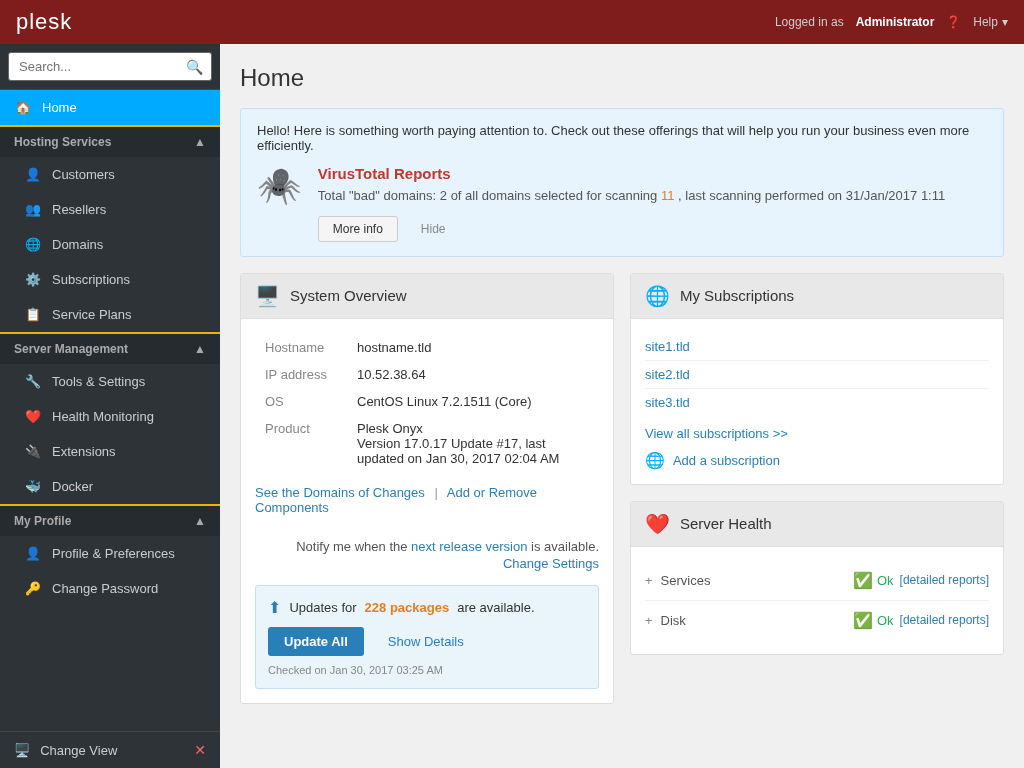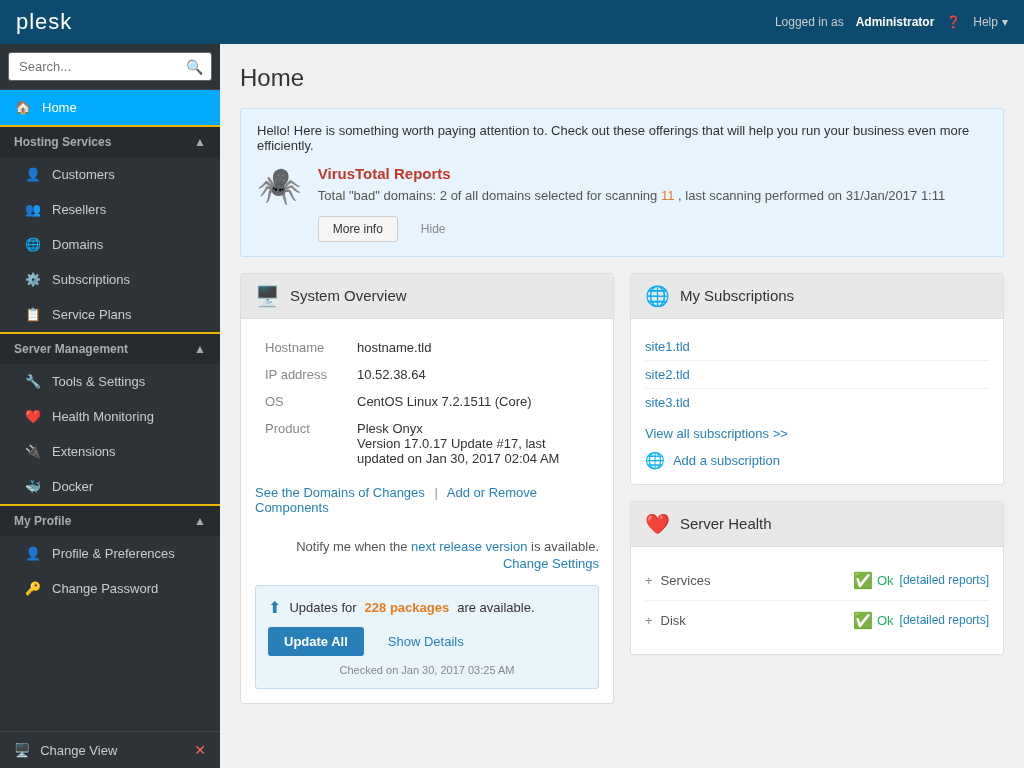--- a/index.html
+++ b/index.html
@@ -1,20 +1,20 @@
 <!DOCTYPE html>
 <html><head>
   <meta charset="utf-8">
   <style>
     * { box-sizing: border-box; margin: 0; padding: 0; }
     body { font-family: 'Segoe UI', Arial, sans-serif; font-size: 13px; background: #f0f0f0; display: flex; flex-direction: column; height: 768px; overflow: hidden; }
 
     
     .topbar {
-      background: #0c4a6e;
+      background: #7f1d1d;
       color: #ccc;
       display: flex;
       align-items: center;
       justify-content: space-between;
       padding: 0 16px;
       height: 44px;
       flex-shrink: 0;
     }
     .topbar-logo {
       color: #fff;
@@ -225,21 +225,21 @@
       font-weight: 600;
     }
     .btn-show-details {
       padding: 7px 14px;
       background: transparent;
       color: #2980b9;
       border: none;
       font-size: 13px;
       cursor: pointer;
     }
-    .updates-footer { font-size: 11px; color: #888; margin-top: 8px; text-align: center; }
+    .updates-footer { font-size: 11px; color: #888; margin-top: 8px; }
 
     
     .subscriptions-list { list-style: none; padding: 0; margin: 0; }
     .subscriptions-list li { padding: 6px 0; border-bottom: 1px solid #f0f0f0; }
     .subscriptions-list li:last-child { border-bottom: none; }
     .subscriptions-list li a { color: #2980b9; text-decoration: none; font-size: 13px; cursor: pointer; }
     .view-all-link { color: #2980b9; text-decoration: none; font-size: 13px; cursor: pointer; display: block; margin: 10px 0; }
     .add-subscription { display: flex; align-items: center; gap: 8px; color: #2980b9; font-size: 13px; cursor: pointer; margin-top: 6px; }
     .add-sub-icon { font-size: 16px; color: #27ae60; }
 

